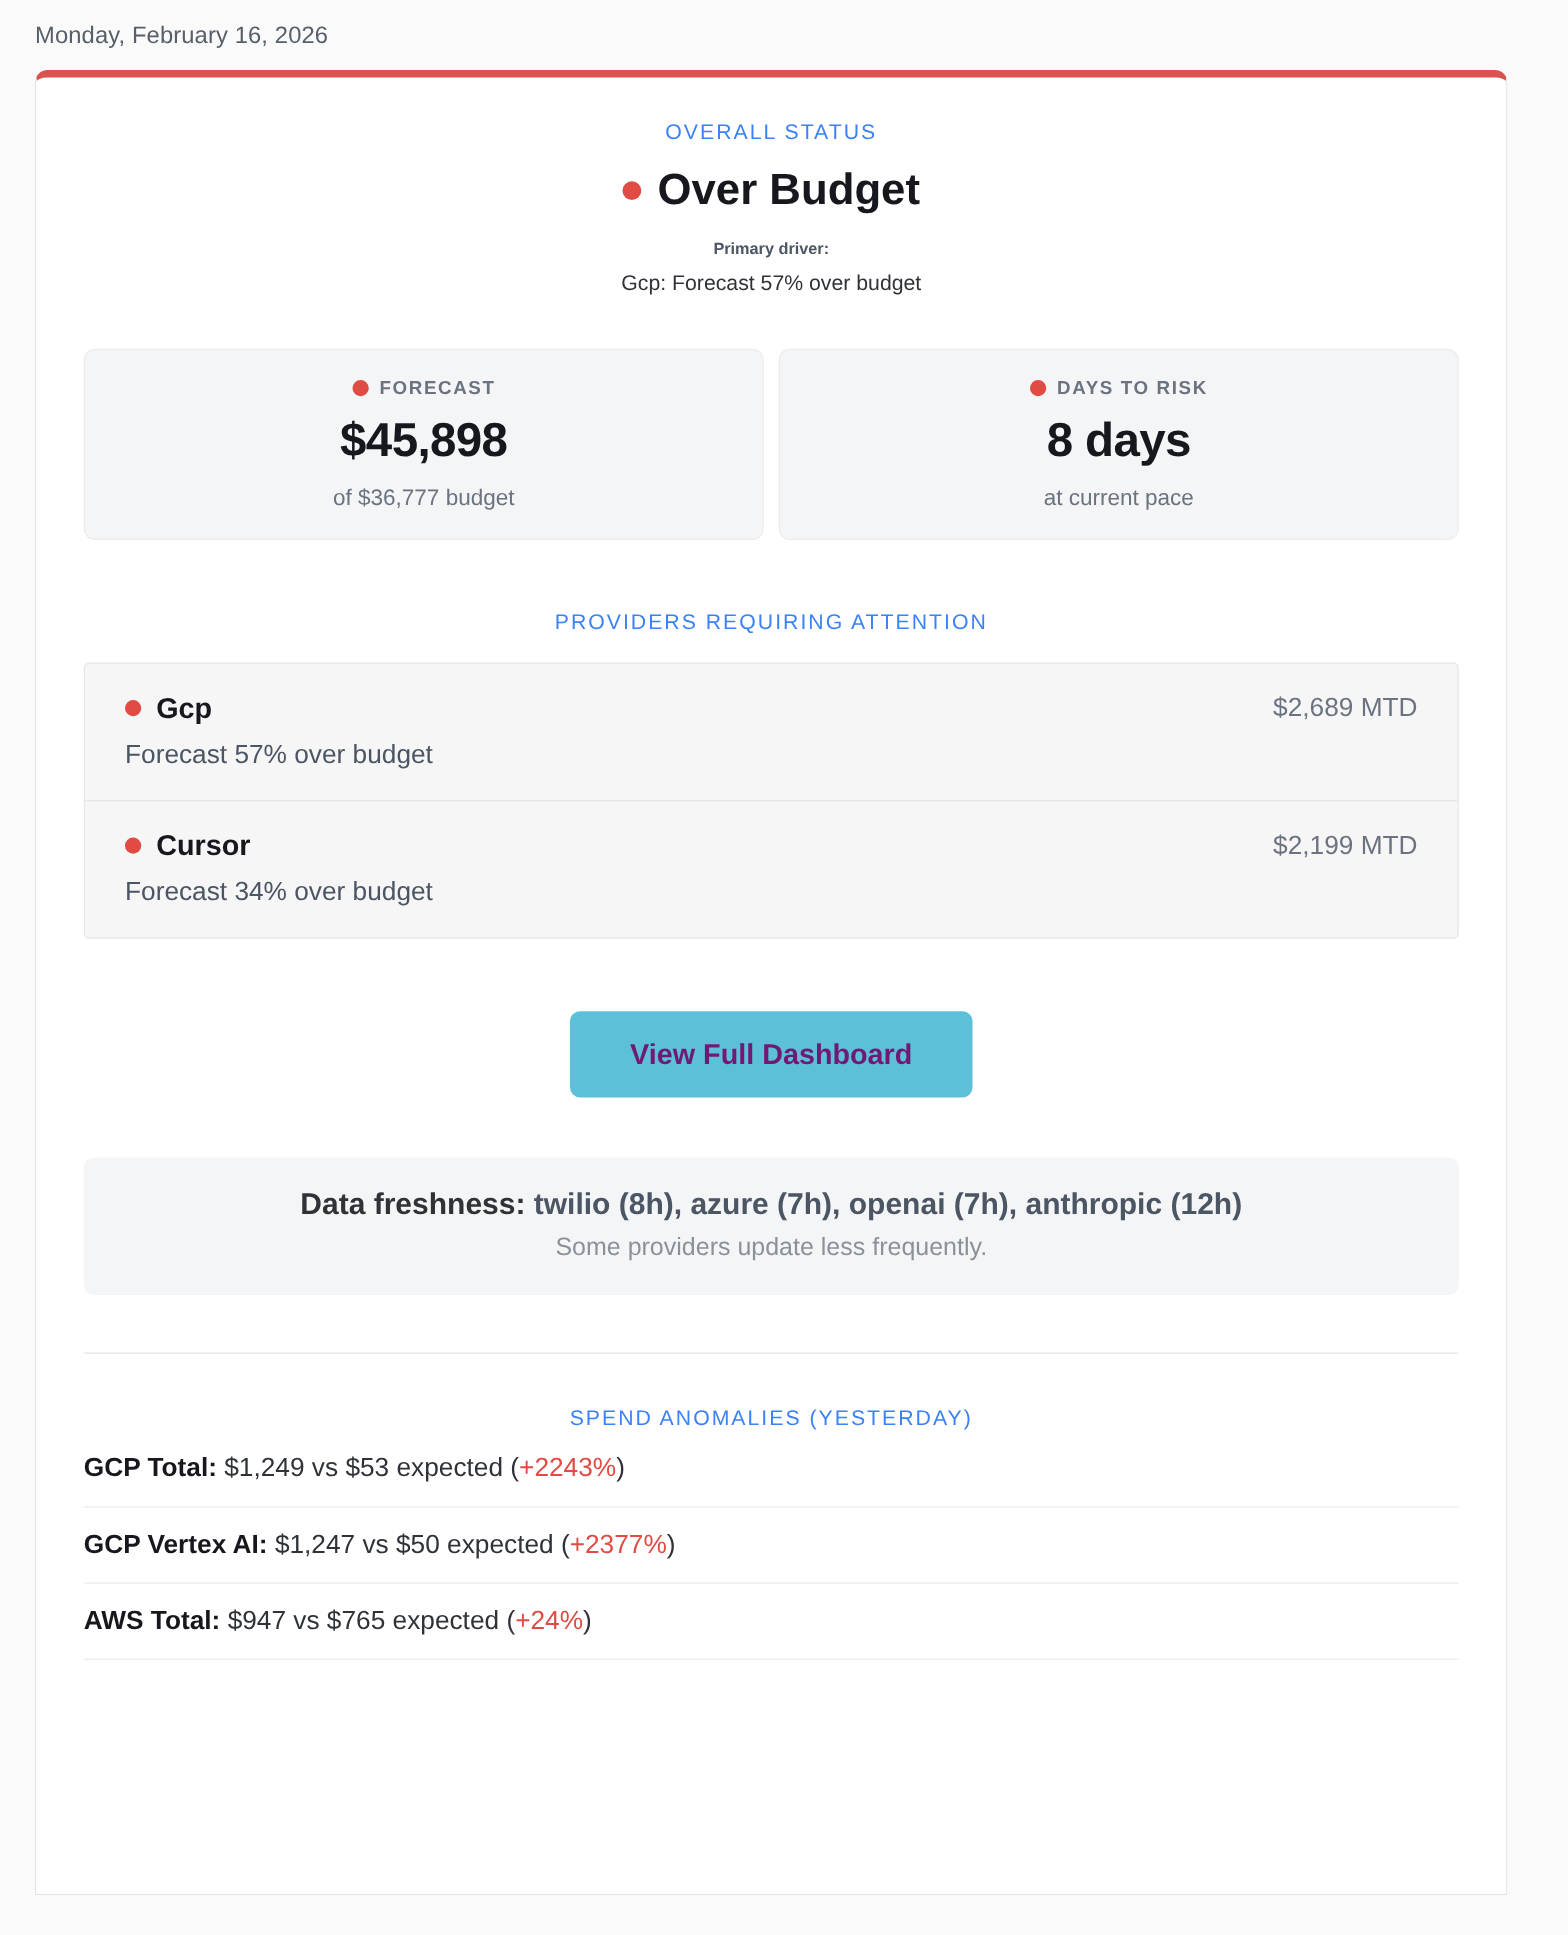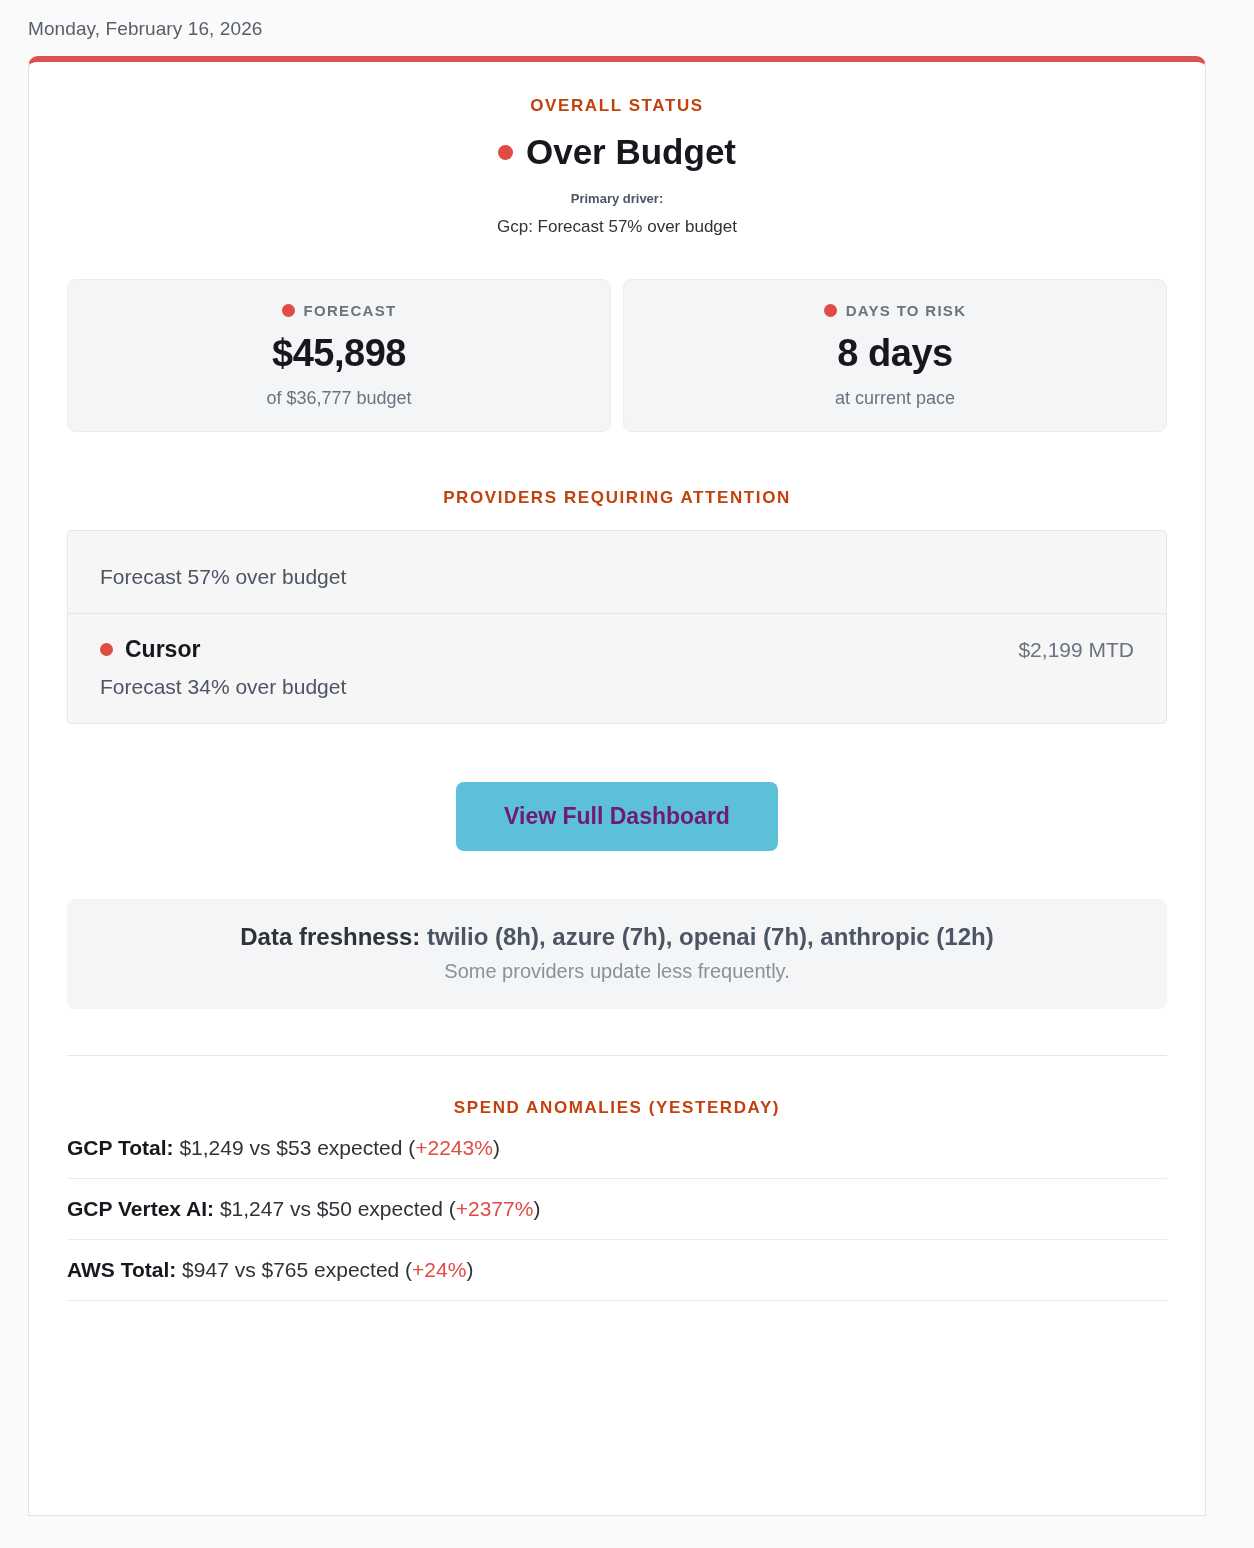--- a/index.html
+++ b/index.html
@@ -29,23 +29,23 @@
     background: #ffffff;
     border: 1px solid #e4e4e4;
     border-top: 6px solid #d9534f;
     border-radius: 10px 10px 0 0;
     padding: 34px 38px 0 38px;
     min-height: 1460px;
   }
   .section-label {
     text-align: center;
     font-size: 17px;
-    font-weight: bold;
+    font-weight: normal;
     letter-spacing: 1.6px;
-    color: #c2410c;
+    color: #3b82f6;
     text-transform: uppercase;
   }
   .status-headline {
     text-align: center;
     font-size: 35px;
     font-weight: bold;
     color: #16181d;
     margin-top: 16px;
     display: flex;
     align-items: center;
@@ -242,20 +242,27 @@
         <div class="metric-sub">at current pace</div>
       </div>
 
     </div>
 
     <div class="section-label providers-heading">PROVIDERS REQUIRING ATTENTION</div>
 
     <div class="providers-list">
 
       <div class="provider-row">
+        <div class="provider-top">
+          <div class="provider-name">
+            <span class="dot small"></span>
+            <span>Gcp</span>
+          </div>
+          <div class="provider-mtd">$2,689 MTD</div>
+        </div>
         <div class="provider-note">Forecast 57% over budget</div>
       </div>
 
       <div class="provider-row">
         <div class="provider-top">
           <div class="provider-name">
             <span class="dot small"></span>
             <span>Cursor</span>
           </div>
           <div class="provider-mtd">$2,199 MTD</div>

